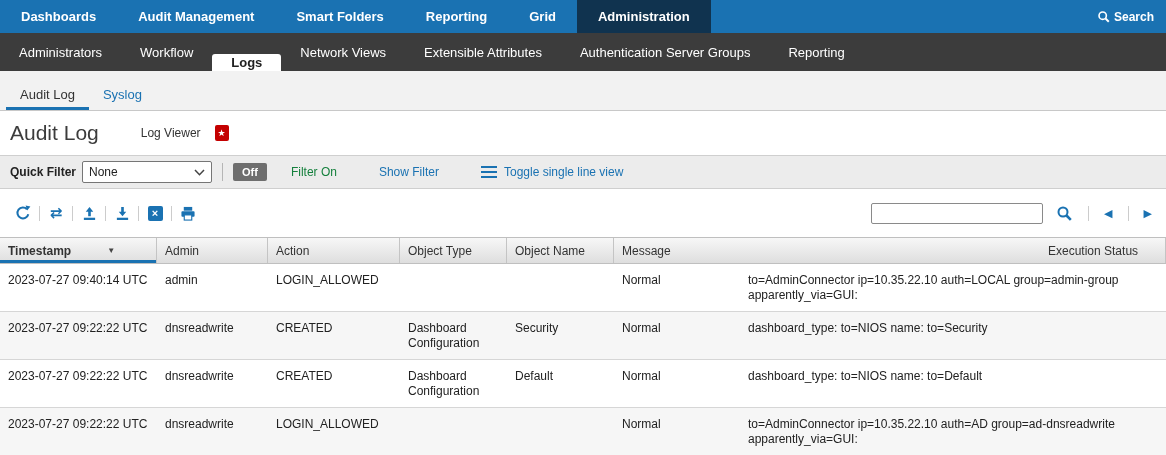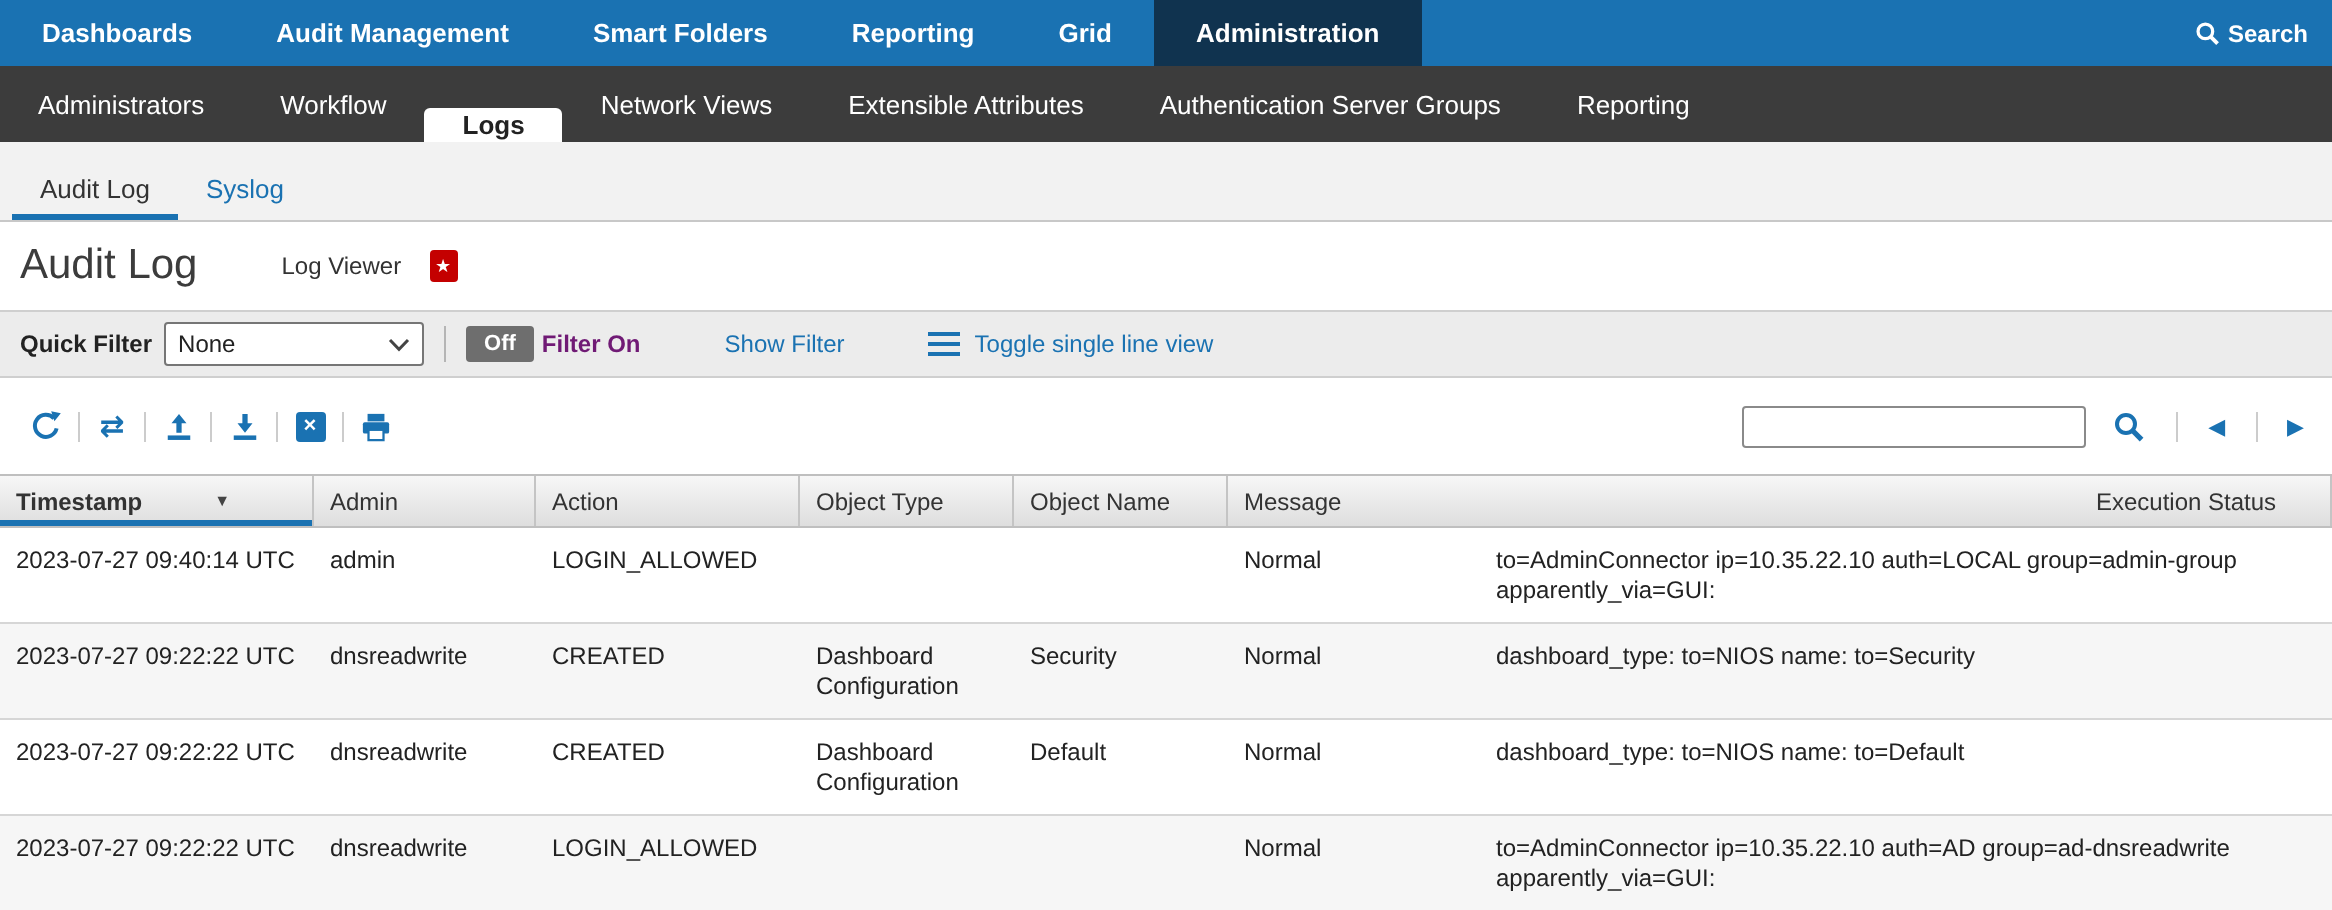--- a/index.html
+++ b/index.html
@@ -33,21 +33,21 @@
   .page-title { font-size:21px; font-weight:normal; color:#3c3c3c; margin:0; }
   .viewer-label { margin-left:42px; font-size:12px; color:#333; }
   .bookmark { margin-left:14px; width:14px; height:16px; background:#c40000; border-radius:2px; color:#fff; font-size:9px; display:flex; align-items:center; justify-content:center; cursor:pointer; }
 
   
   .filterbar { height:34px; background:#ececec; border-top:1px solid #cfcfcf; border-bottom:1px solid #cfcfcf; display:flex; align-items:center; padding:0 10px; flex:0 0 auto; }
   .qf-label { font-weight:bold; font-size:12px; color:#222; margin-right:6px; }
   .qf-select { width:130px; height:22px; background:#fff; border:1px solid #767676; border-radius:2px; display:flex; align-items:center; justify-content:space-between; padding:0 6px; cursor:pointer; }
   .vsep { width:1px; height:18px; background:#b5b5b5; margin:0 10px; }
   .off-badge { background:#6e6e6e; color:#fff; font-size:11px; font-weight:bold; padding:3px 9px; border-radius:2px; cursor:pointer; }
-  .filter-on-label { margin-left:4px; color:#701a75;font-weight:bold; }
+  .filter-on-label { margin-left:24px; color:#15803d; }
   .link { color:#1a72b2; text-decoration:none; cursor:pointer; }
   .show-filter { margin-left:42px; }
   .single-line { margin-left:42px; display:flex; align-items:center; gap:7px; cursor:pointer; }
 
   
   .toolbar { height:48px; display:flex; align-items:center; padding:0 10px; background:#fff; flex:0 0 auto; }
   .tool-btn { width:26px; height:20px; display:flex; align-items:center; justify-content:center; cursor:pointer; color:#1a72b2; font-size:15px; font-weight:bold; }
   .tool-sep { width:1px; height:15px; background:#ccc; margin:0 3px; }
   .toolbar-right { margin-left:auto; display:flex; align-items:center; gap:8px; }
   .search-input { width:172px; height:21px; border:1px solid #8a8a8a; border-radius:2px; font-size:12px; padding:0 5px; font-family:inherit; }

